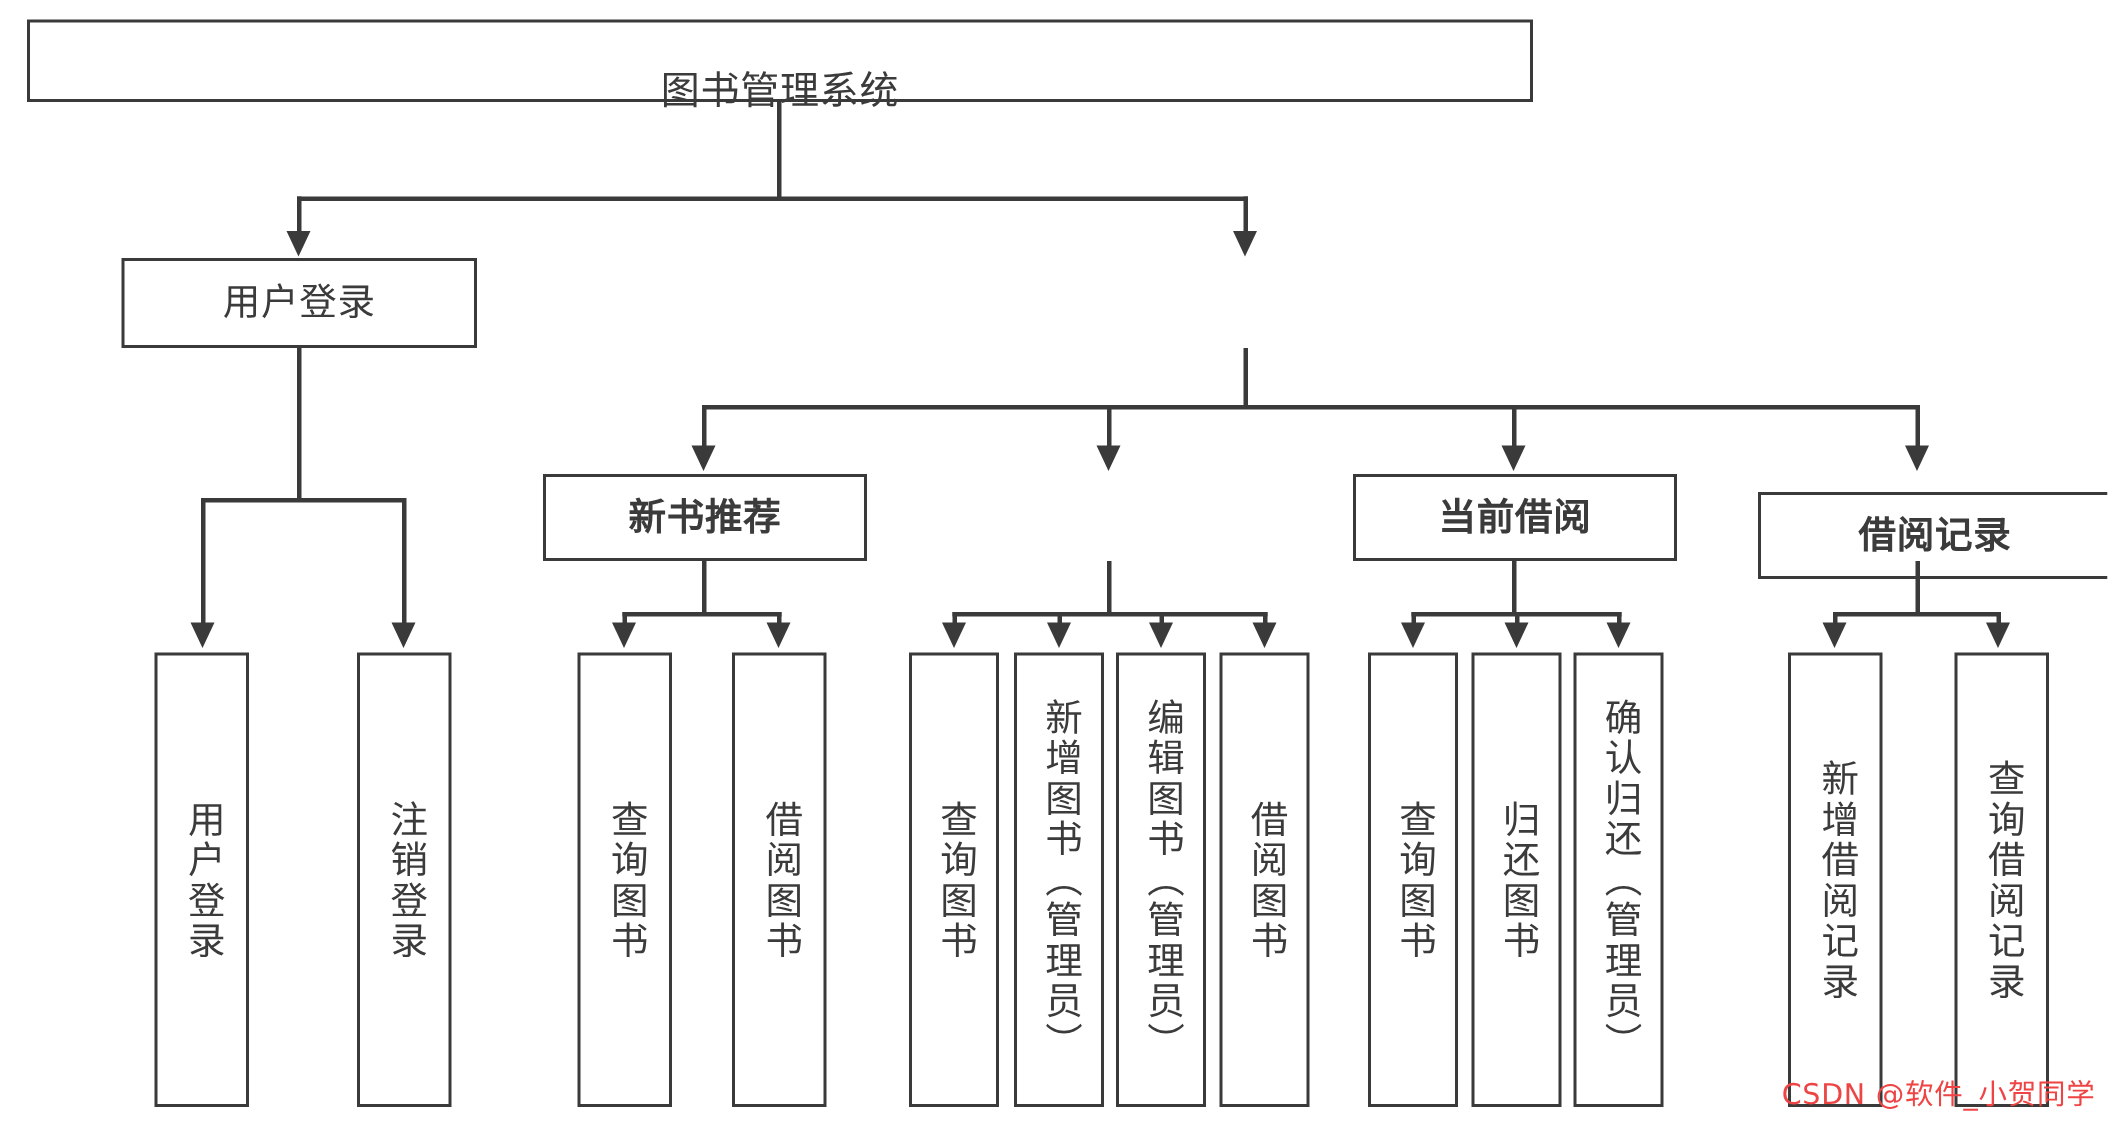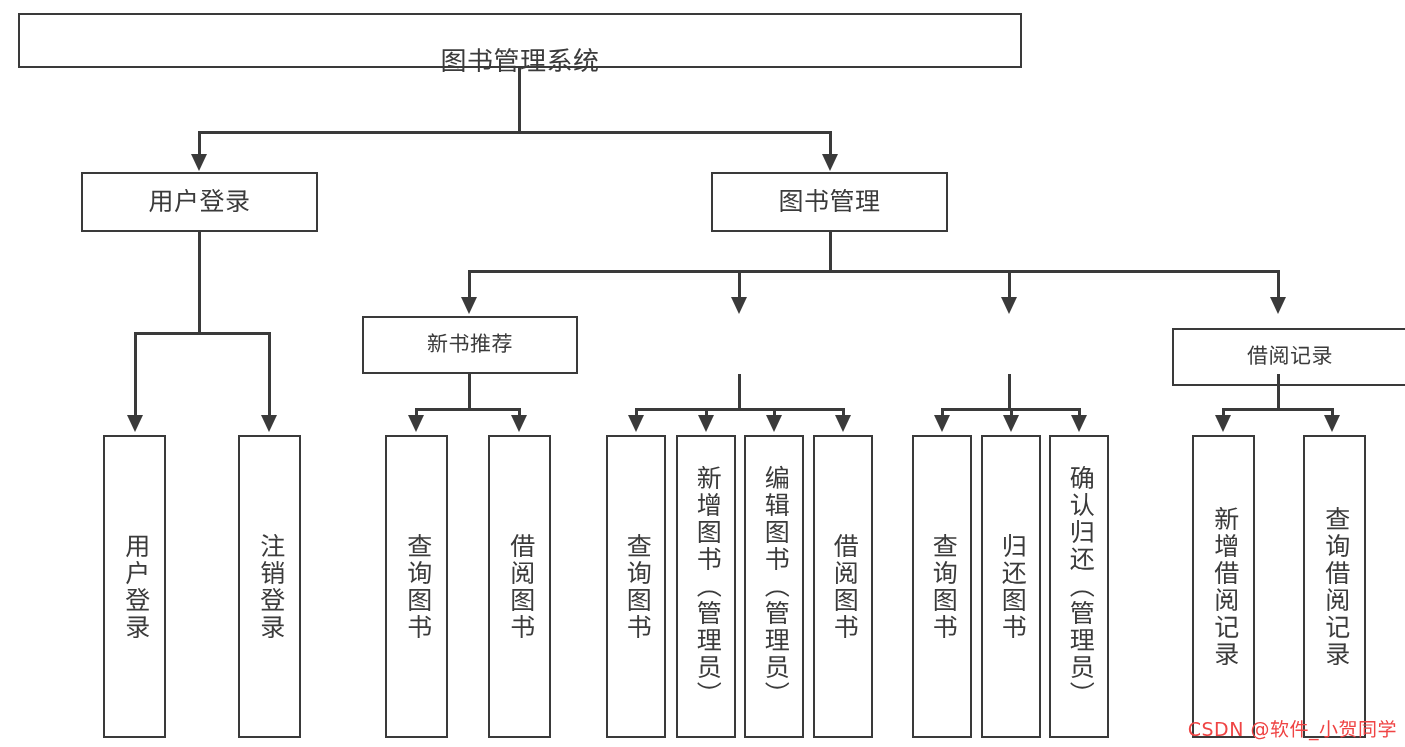--- a/index.html
+++ b/index.html
@@ -33,21 +33,21 @@
     font-size: 25px;
     line-height: 1.12;
     color: #3b3b3b;
     letter-spacing: 0.5px;
     white-space: nowrap;
     text-align: center;
   }
   
   .box.level-root .box-label { font-size: 26px; margin-top: 43px; }
   .box.level-two  .box-label { font-size: 25px; }
-  .box.level-three .box-label { font-size: 21px; }
+  .box.level-three .box-label { font-size: 25px; font-weight: bold; }
 
   
   .box.leaf {
     align-items: center;
     justify-content: center;
     padding: 6px 0;
   }
   .box.leaf .box-label {
     writing-mode: vertical-rl;
     text-orientation: upright;
@@ -106,23 +106,20 @@
   <div class="vline" style="left:198px; top:131px; height:24px;"></div>
   <div class="arrow" style="left:191px; top:154px;"></div>
 
   <div class="vline" style="left:829px; top:131px; height:24px;"></div>
   <div class="arrow" style="left:822px; top:154px;"></div>
 
   <div class="box level-two" style="left:81px; top:172px; width:237px; height:60px;">
     <span class="box-label">用户登录</span>
   </div>
 
-  <div class="box level-two" style="left:711px; top:172px; width:237px; height:60px;">
-    <span class="box-label">图书管理</span>
-  </div>
 
   <div class="vline" style="left:198px; top:232px; height:102px;"></div>
   <div class="hline" style="left:134px; top:332px; width:136px;"></div>
   <div class="vline" style="left:134px; top:332px; height:84px;"></div>
   <div class="arrow" style="left:127px; top:415px;"></div>
   <div class="vline" style="left:268px; top:332px; height:84px;"></div>
   <div class="arrow" style="left:261px; top:415px;"></div>
 
   <div class="vline" style="left:829px; top:232px; height:40px;"></div>
   <div class="hline" style="left:468px; top:270px; width:810px;"></div>
@@ -131,20 +128,23 @@
   <div class="vline" style="left:738px; top:270px; height:28px;"></div>
   <div class="arrow" style="left:731px; top:297px;"></div>
   <div class="vline" style="left:1008px; top:270px; height:28px;"></div>
   <div class="arrow" style="left:1001px; top:297px;"></div>
   <div class="vline" style="left:1277px; top:270px; height:28px;"></div>
   <div class="arrow" style="left:1270px; top:297px;"></div>
 
   <div class="box level-three" style="left:362px; top:316px; width:216px; height:58px;">
     <span class="box-label">新书推荐</span>
   </div>
+  <div class="box level-three" style="left:902px; top:316px; width:216px; height:58px;">
+    <span class="box-label">当前借阅</span>
+  </div>
   <div class="box level-three" style="left:1172px; top:328px; width:236px; height:58px;">
     <span class="box-label">借阅记录</span>
   </div>
 
   <div class="vline" style="left:468px; top:374px; height:36px;"></div>
   <div class="hline" style="left:415px; top:408px; width:106px;"></div>
   <div class="vline" style="left:415px; top:408px; height:8px;"></div>
   <div class="arrow" style="left:408px; top:415px;"></div>
   <div class="vline" style="left:518px; top:408px; height:8px;"></div>
   <div class="arrow" style="left:511px; top:415px;"></div>

